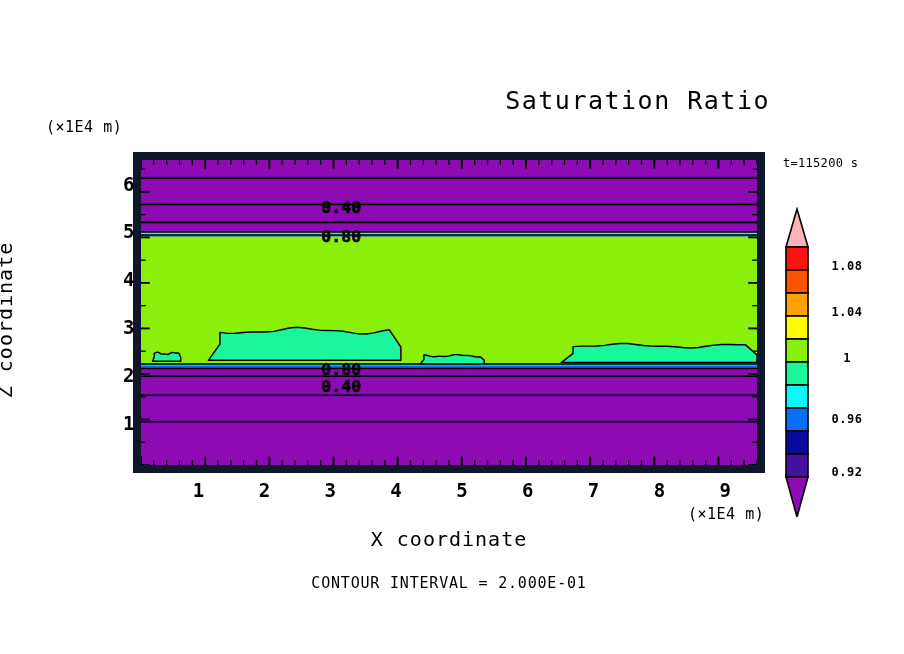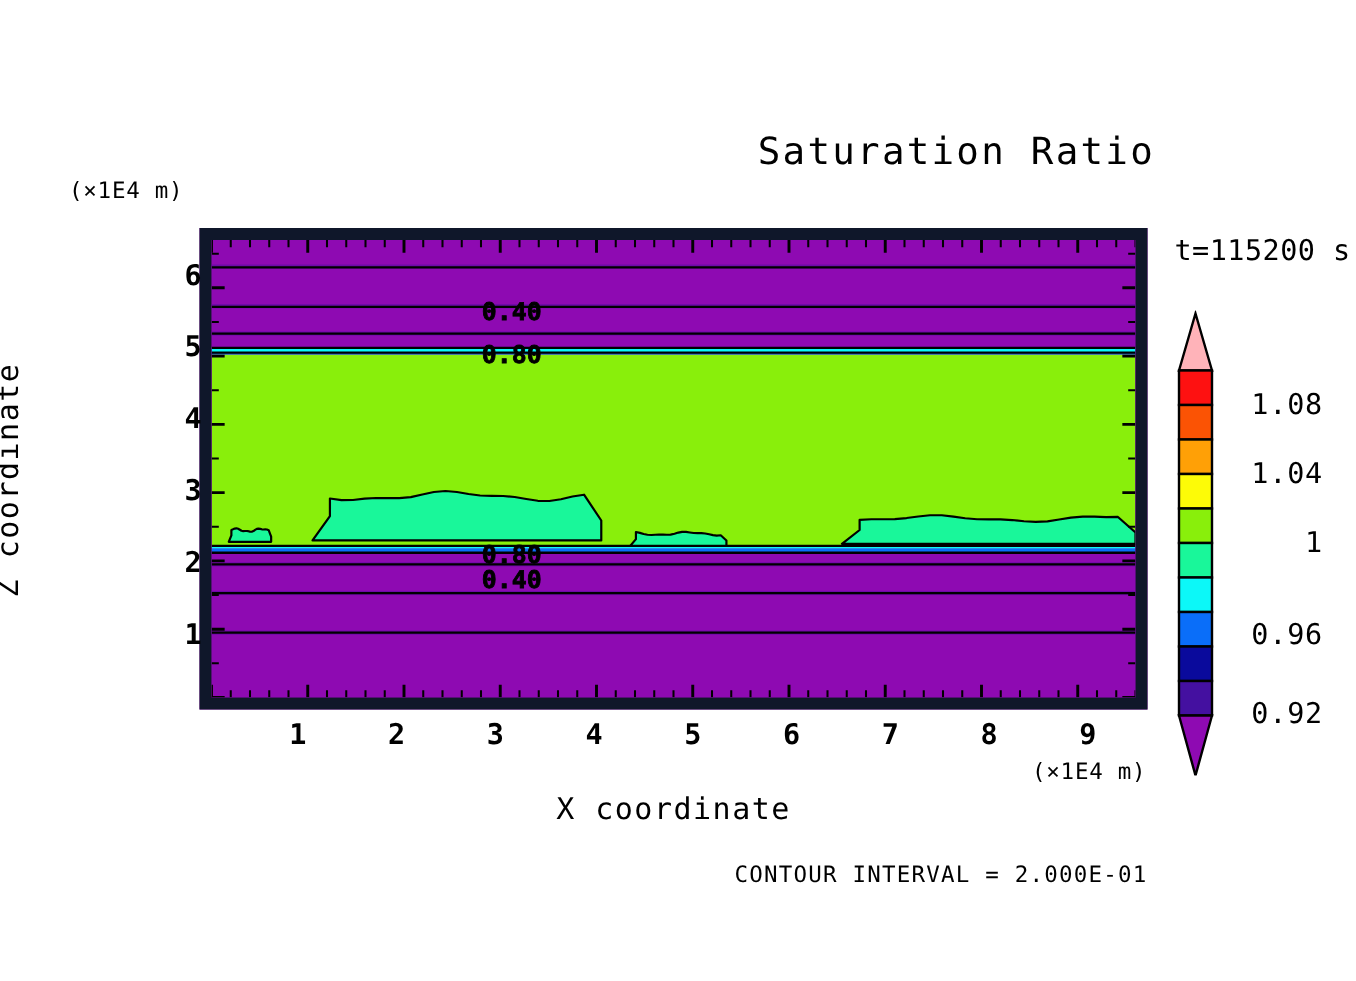--- a/index.html
+++ b/index.html
@@ -41,21 +41,21 @@
     position: absolute;
     left: 688px; top: 505px;
     font-size: 15px;
     letter-spacing: 0.5px;
   }
 
   
   #time-stamp {
     position: absolute;
     left: 783px; top: 156px;
-    font-size: 19px;
+    font-size: 12px;
     letter-spacing: 0.3px;
     white-space: nowrap;
   }
 
   
   #y-axis-title {
     position: absolute;
     left: -7px; top: 235px;
     width: 170px;
     text-align: center;
@@ -72,21 +72,21 @@
     text-align: center;
     font-size: 20px;
     letter-spacing: 1px;
   }
 
   
   #caption {
     position: absolute;
     left: 133px; top: 574px;
     width: 632px;
-    text-align: right;
+    text-align: center;
     font-size: 15px;
     letter-spacing: 0.8px;
     white-space: nowrap;
   }
 
   
   #plot-area {
     position: absolute;
     left: 133px; top: 152px;
     width: 632px; height: 321px;
@@ -117,23 +117,23 @@
     font-weight: 700;
     letter-spacing: 0.5px;
   }
 
   
   #colorbar { position: absolute; left: 779px; top: 207px; }
   .cbar-label {
     position: absolute;
     left: 812px;
     width: 70px;
-    text-align: right;
-    font-size: 19px;
-    font-weight: 400;
+    text-align: center;
+    font-size: 12px;
+    font-weight: 700;
     letter-spacing: 0.5px;
   }
 </style>
 </head>
 <body>
 
 <div class="fig">
 
   <div id="chart-title">Saturation Ratio</div>
 

